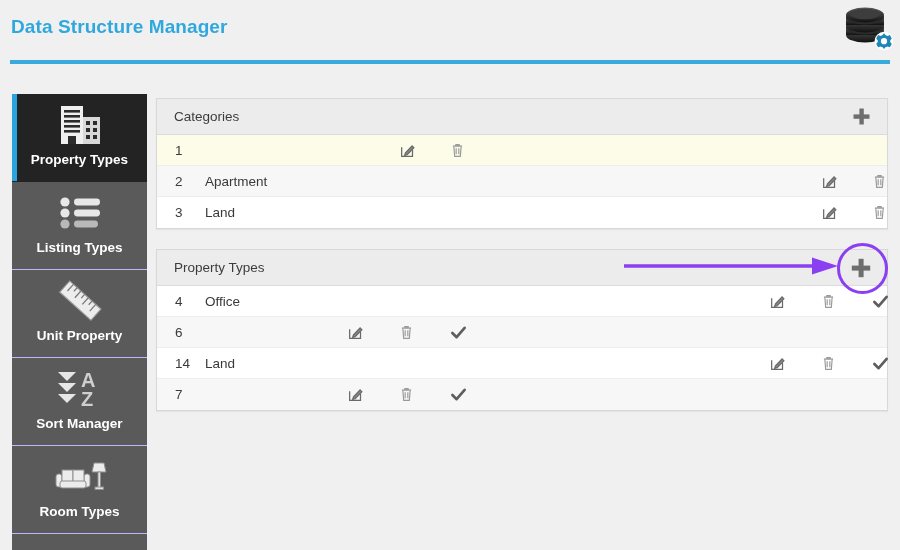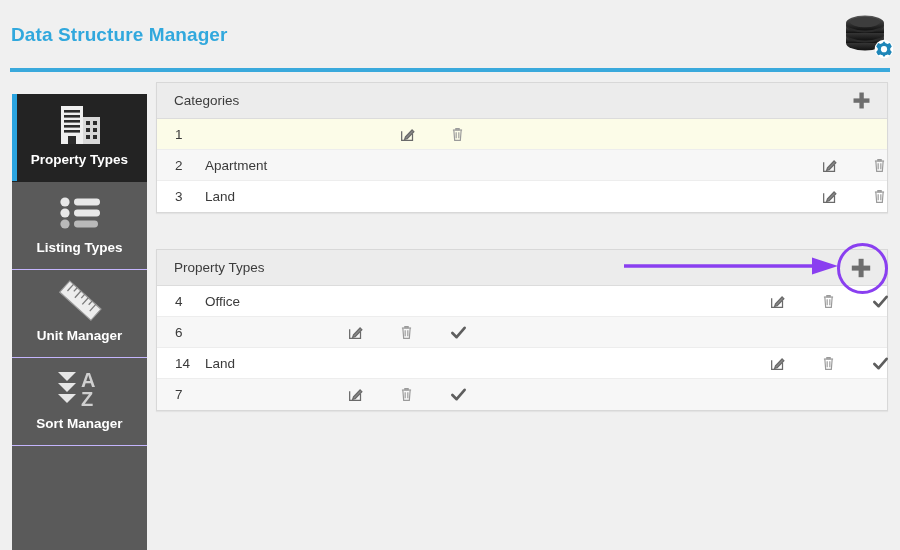--- a/index.html
+++ b/index.html
@@ -5,21 +5,21 @@
   * { box-sizing: border-box; margin: 0; padding: 0; }
   html, body {
     width: 900px; height: 550px;
     background: #f0f0f0;
     font-family: "Liberation Sans", sans-serif;
     overflow: hidden;
   }
   #app { position: relative; width: 900px; height: 550px; background: #f0f0f0; }
 
   
-  .app-header { position: absolute; left: 0; top: 8px; width: 832px; height: 62px; }
+  .app-header { position: absolute; left: 0; top: 0; width: 832px; height: 62px; }
   .app-title {
     position: absolute; left: 11px; top: 16px;
     font-size: 19px; font-weight: bold; color: #31a8dd;
     letter-spacing: .1px; white-space: nowrap;
   }
   .header-icon { position: absolute; left: 843px; top: 5px; width: 50px; height: 48px; }
   .header-rule {
     position: absolute; left: 10px; top: 60px; width: 880px; height: 4px;
     background: #3aa9dc;
   }
@@ -51,21 +51,21 @@
     width: 5px; height: 100%; background: #2aa3df;
   }
 
   
   .panel {
     position: absolute; left: 156px; width: 732px;
     background: #ffffff;
     border: 1px solid #d8d8d8;
     box-shadow: 0 1px 1px rgba(0,0,0,.05);
   }
-  #panel-categories { top: 82px; }
+  #panel-categories { top: 98px; }
   #panel-propertytypes { top: 249px; }
 
   .panel-head {
     position: relative; height: 36px; background: #ececec;
     border-bottom: 1px solid #dcdcdc;
     display: flex; align-items: center;
   }
   .panel-title {
     margin-left: 17px; font-size: 13.5px; color: #3c3c3c;
   }
@@ -203,38 +203,57 @@
                 <line x1="15" y1="15" x2="15" y2="20"></line>
               <line x1="20" y1="15" x2="20" y2="24"></line>
                 <line x1="25" y1="15" x2="25" y2="20"></line>
               <line x1="30" y1="15" x2="30" y2="24"></line>
                 <line x1="35" y1="15" x2="35" y2="20"></line>
               <line x1="40" y1="15" x2="40" y2="24"></line>
             </g>
           </g>
         </svg>
       </div>
-      <span class="side-label">Unit Manager</span>
+      <span class="side-label">Unit Property</span>
     </div>
 
     <div class="side-item">
       <div class="ic">
         <svg viewBox="0 0 52 44" width="52" height="44">
           <g fill="#e6e6e6">
             <polygon points="4,5 22,5 13,14"></polygon>
             <polygon points="4,16 22,16 13,25"></polygon>
             <polygon points="4,27 22,27 13,36"></polygon>
           </g>
           <text x="27" y="20" font-family="Liberation Sans, sans-serif" font-size="20" font-weight="bold" fill="#cfcfcf">A</text>
           <text x="27" y="39" font-family="Liberation Sans, sans-serif" font-size="20" font-weight="bold" fill="#cfcfcf">Z</text>
         </svg>
       </div>
       <span class="side-label">Sort Manager</span>
     </div>
 
+    <div class="side-item">
+      <div class="ic">
+        <svg viewBox="0 0 56 40" width="56" height="40">
+          <g fill="#ececec" stroke="#8e8e8e" stroke-width="1">
+            <rect x="4" y="17" width="6" height="13" rx="2.5"></rect>
+            <rect x="32" y="17" width="6" height="13" rx="2.5"></rect>
+            <rect x="10" y="13" width="11" height="12"></rect>
+            <rect x="21" y="13" width="11" height="12"></rect>
+            <rect x="8" y="24" width="26" height="7" rx="2"></rect>
+          </g>
+          <g fill="#ececec" stroke="#8e8e8e" stroke-width="1">
+            <polygon points="42,6 52,6 54,15 40,15"></polygon>
+            <rect x="46" y="15" width="2.4" height="16"></rect>
+            <rect x="43" y="30" width="8.5" height="2.4"></rect>
+          </g>
+        </svg>
+      </div>
+      <span class="side-label">Room Types</span>
+    </div>
   </div>
 
   <div class="panel" id="panel-categories">
     <div class="panel-head">
       <span class="panel-title">Categories</span>
       <span class="panel-add">
         <svg viewBox="0 0 20 20" width="19" height="19" fill="#6e6e6e">
           <rect x="7.8" y="1.6" width="4.6" height="16.8"></rect>
             <rect x="1.6" y="7.8" width="16.8" height="4.6"></rect>
         </svg>

